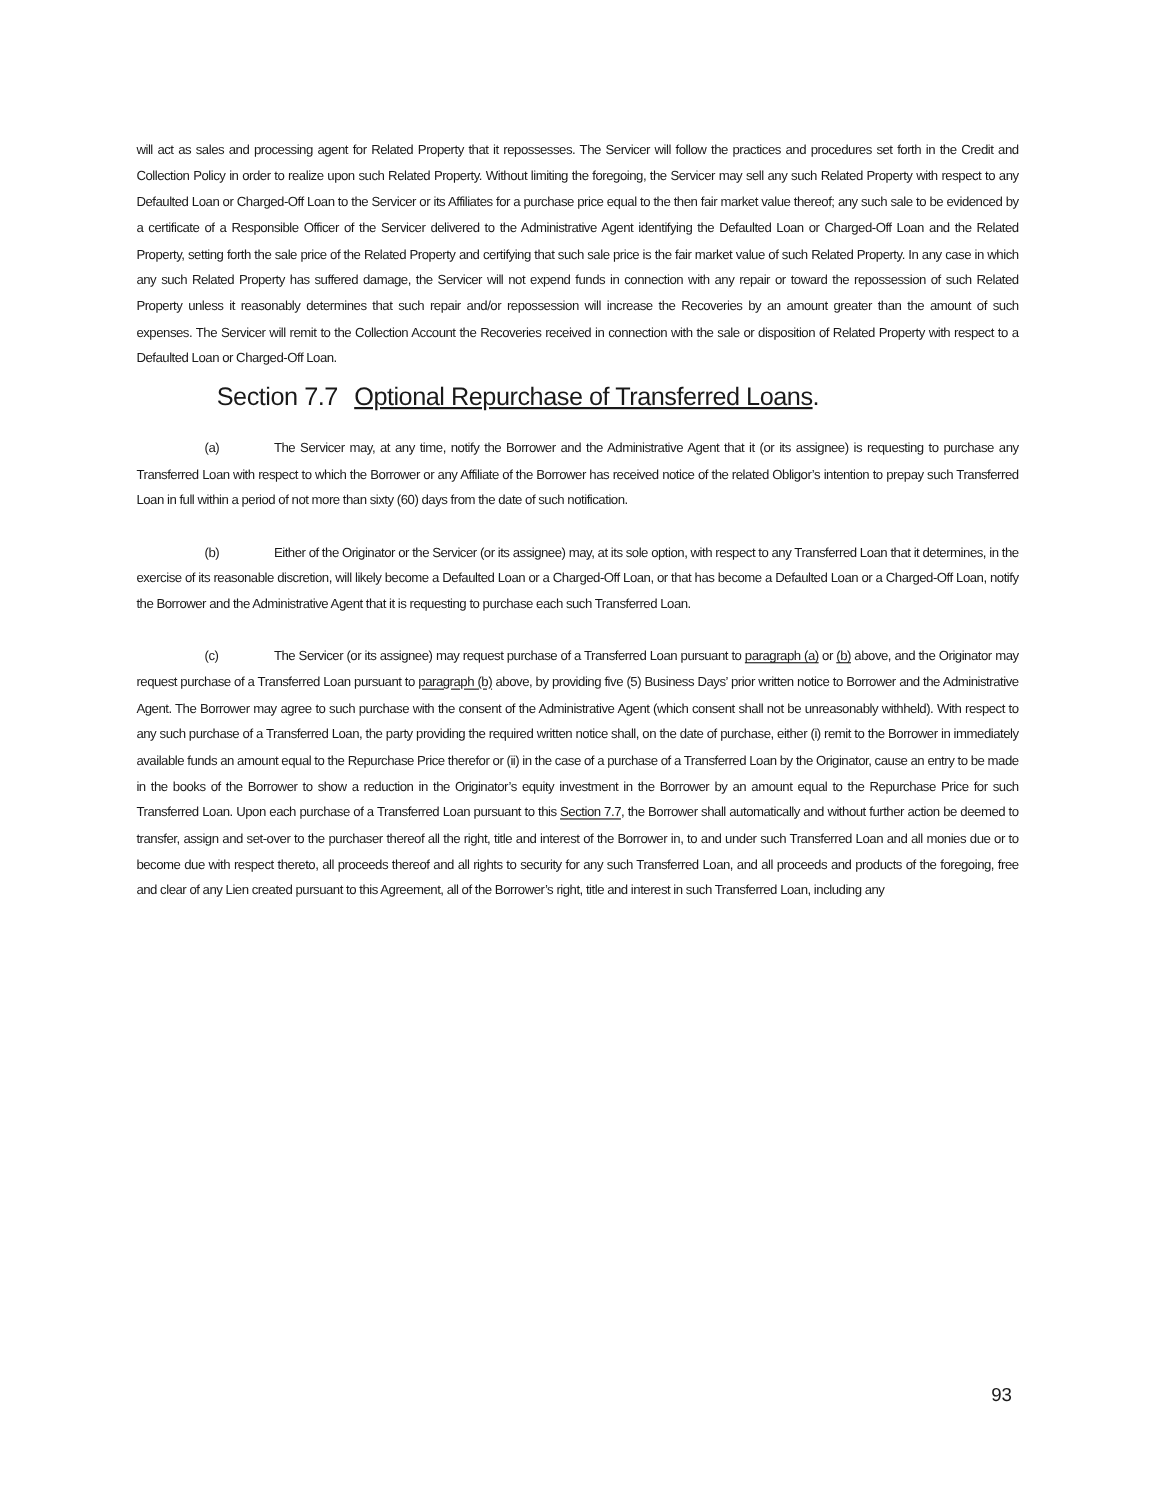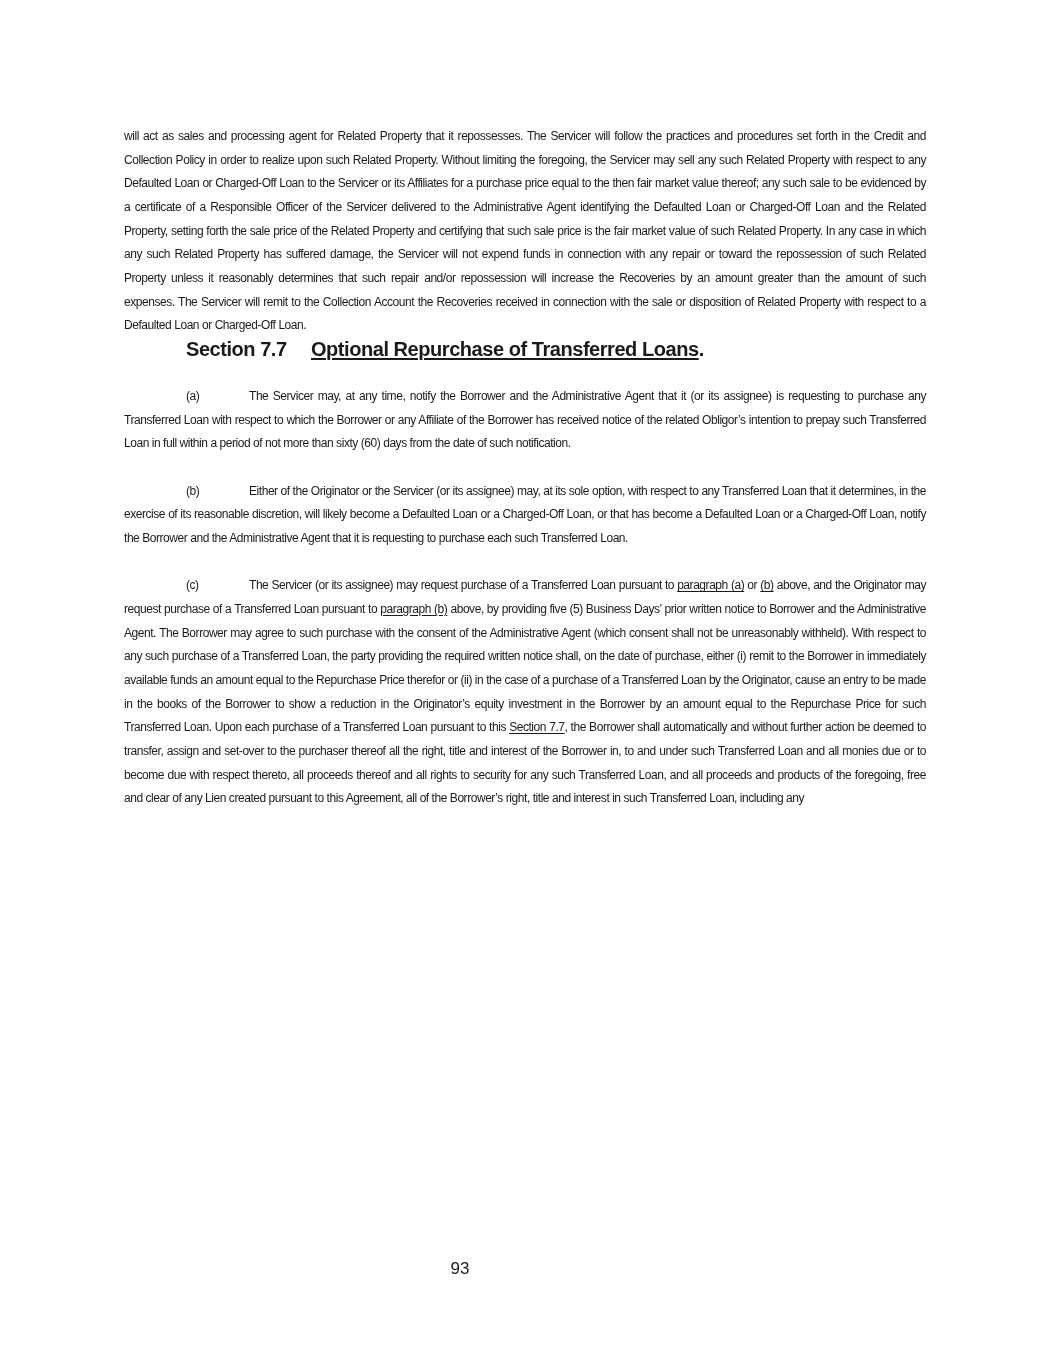--- a/index.html
+++ b/index.html
@@ -34,41 +34,40 @@
   }
   .gap {
     margin-top: 23.6px;
   }
   .label-tab {
     display: inline-block;
     width: 63px;
     text-indent: 0;
   }
   .section-heading {
-    font-size: 20px;
+    font-size: 23px;
     line-height: 23.65px;
     letter-spacing: -0.45px;
     padding-left: 62px;
-    margin: 0;
-    font-weight: bold;
+    margin: 11px;
   }
   .section-num {
     display: inline-block;
     width: 125px;
   }
   .u {
     text-decoration: underline;
     text-underline-offset: 2px;
   }
   .page-number {
     position: absolute;
     left: 0;
     width: 920px;
     top: 1258px;
-    text-align: center;
+    text-align: right;
     font-size: 17px;
     line-height: 22px;
   }
 </style>
 </head>
 <body>
 
 <div class="page">
 
   <p class="para">will act as sales and processing agent for Related Property that it repossesses.  The Servicer will follow the practices and procedures set forth in the Credit and Collection Policy in order to realize upon such Related Property.  Without limiting the foregoing, the Servicer may sell any such Related Property with respect to any Defaulted Loan or Charged-Off Loan to the Servicer or its Affiliates for a purchase price equal to the then fair market value thereof; any such sale to be evidenced by a certificate of a Responsible Officer of the Servicer delivered to the Administrative Agent identifying the Defaulted Loan or Charged-Off Loan and the Related Property, setting forth the sale price of the Related Property and certifying that such sale price is the fair market value of such Related Property.  In any case in which any such Related Property has suffered damage, the Servicer will not expend funds in connection with any repair or toward the repossession of such Related Property unless it reasonably determines that such repair and/or repossession will increase the Recoveries by an amount greater than the amount of such expenses.  The Servicer will remit to the Collection Account the Recoveries received in connection with the sale or disposition of Related Property with respect to a Defaulted Loan or Charged-Off Loan.</p>

